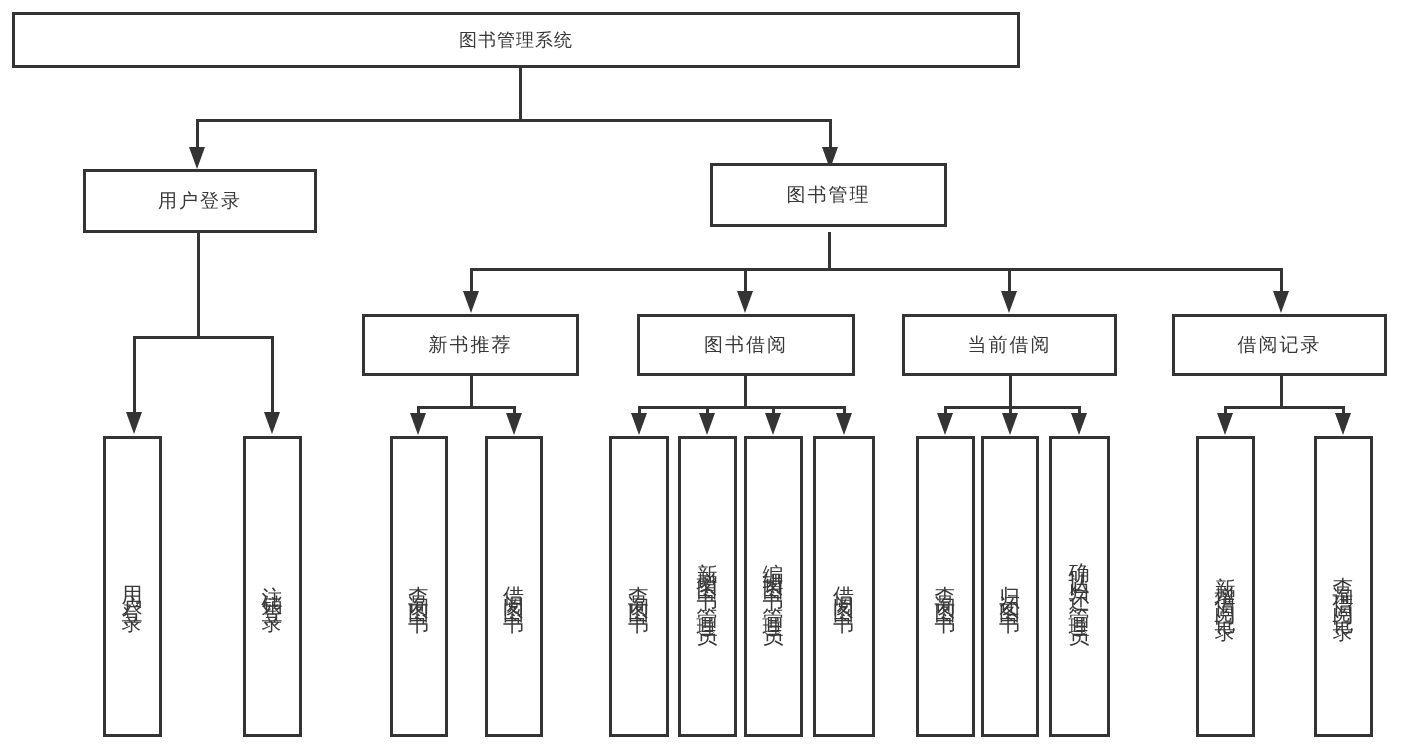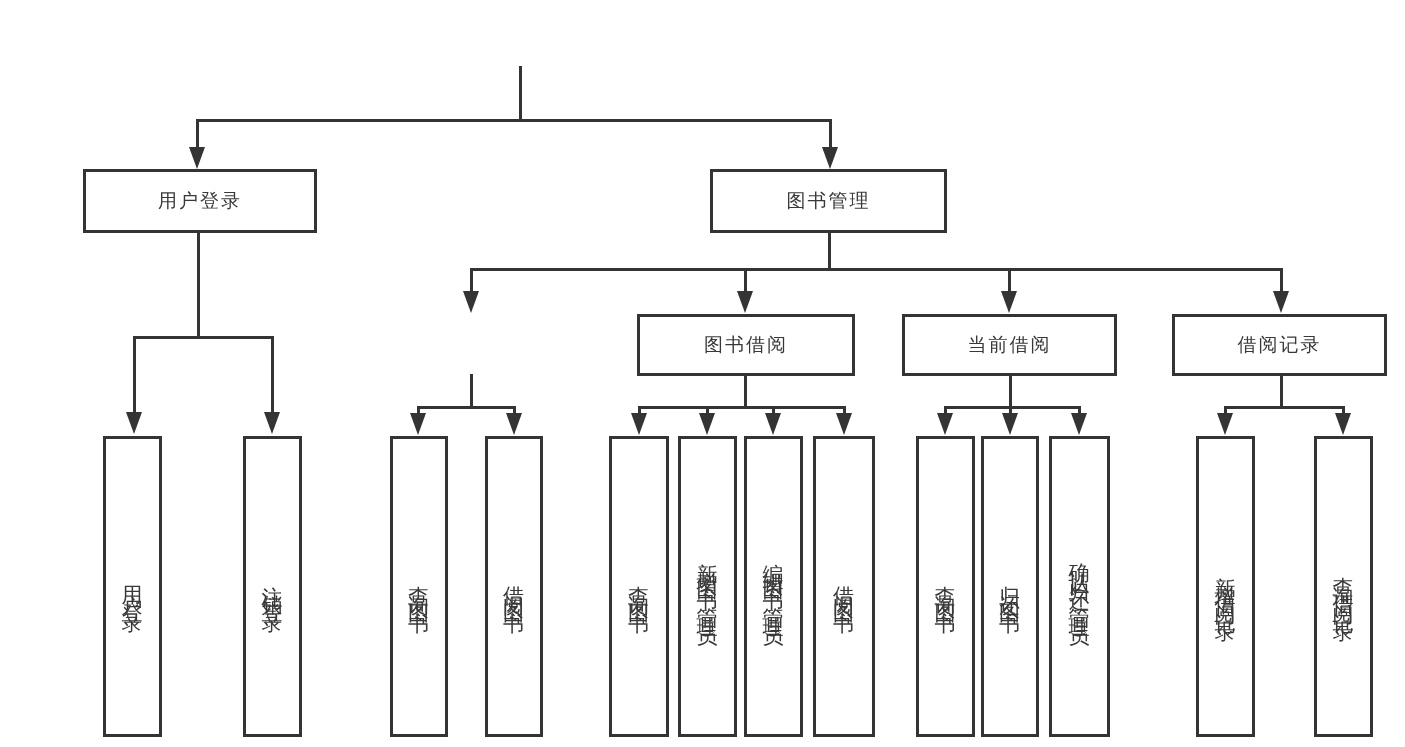--- a/index.html
+++ b/index.html
@@ -30,32 +30,35 @@
     color:#a0a0a0;
     text-shadow:1px 1px 0 #ffffff,-1px -1px 0 #ffffff,1px -1px 0 #ffffff,-1px 1px 0 #ffffff;
     z-index:5;white-space:nowrap;
   }
 </style>
 </head>
 <body>
 
 <div class="stage">
 
+  <div class="box hbox topbox" style="left:12px;top:12px;width:1008px;height:56px">
+    <span>图书管理系统</span>
+  </div>
 
   <div class="line v" style="left:518.5px;top:66px;height:53px"></div>
   <div class="line h" style="left:197px;top:119px;width:634px"></div>
   <div class="line v" style="left:195.5px;top:119px;height:28px"></div>
   <div class="arr" style="left:189px;top:147px"></div>
   <div class="line v" style="left:828.5px;top:119px;height:28px"></div>
   <div class="arr" style="left:822px;top:147px"></div>
 
   <div class="box hbox" style="left:83px;top:169px;width:234px;height:64px">
     <span>用户登录</span>
   </div>
-  <div class="box hbox" style="left:710px;top:169px;width:237px;height:64px">
+  <div class="box hbox" style="left:710px;top:163px;width:237px;height:64px">
     <span>图书管理</span>
   </div>
 
   <div class="line v" style="left:196.5px;top:231px;height:105px"></div>
   <div class="line h" style="left:133px;top:336px;width:141px"></div>
   <div class="line v" style="left:132.5px;top:336px;height:76px"></div>
   <div class="arr" style="left:126px;top:412px"></div>
   <div class="line v" style="left:270.5px;top:336px;height:76px"></div>
   <div class="arr" style="left:264px;top:412px"></div>
 
@@ -63,20 +66,23 @@
   <div class="line h" style="left:470px;top:268px;width:812px"></div>
   <div class="line v" style="left:469.5px;top:268px;height:23px"></div>
   <div class="arr" style="left:463px;top:291px"></div>
   <div class="line v" style="left:743.5px;top:268px;height:23px"></div>
   <div class="arr" style="left:737px;top:291px"></div>
   <div class="line v" style="left:1007.5px;top:268px;height:23px"></div>
   <div class="arr" style="left:1001px;top:291px"></div>
   <div class="line v" style="left:1279.5px;top:268px;height:23px"></div>
   <div class="arr" style="left:1273px;top:291px"></div>
 
+  <div class="box hbox" style="left:362px;top:314px;width:217px;height:62px">
+    <span>新书推荐</span>
+  </div>
   <div class="box hbox" style="left:637px;top:314px;width:218px;height:62px">
     <span>图书借阅</span>
   </div>
   <div class="box hbox" style="left:902px;top:314px;width:215px;height:62px">
     <span>当前借阅</span>
   </div>
   <div class="box hbox" style="left:1172px;top:314px;width:215px;height:62px">
     <span>借阅记录</span>
   </div>
 

